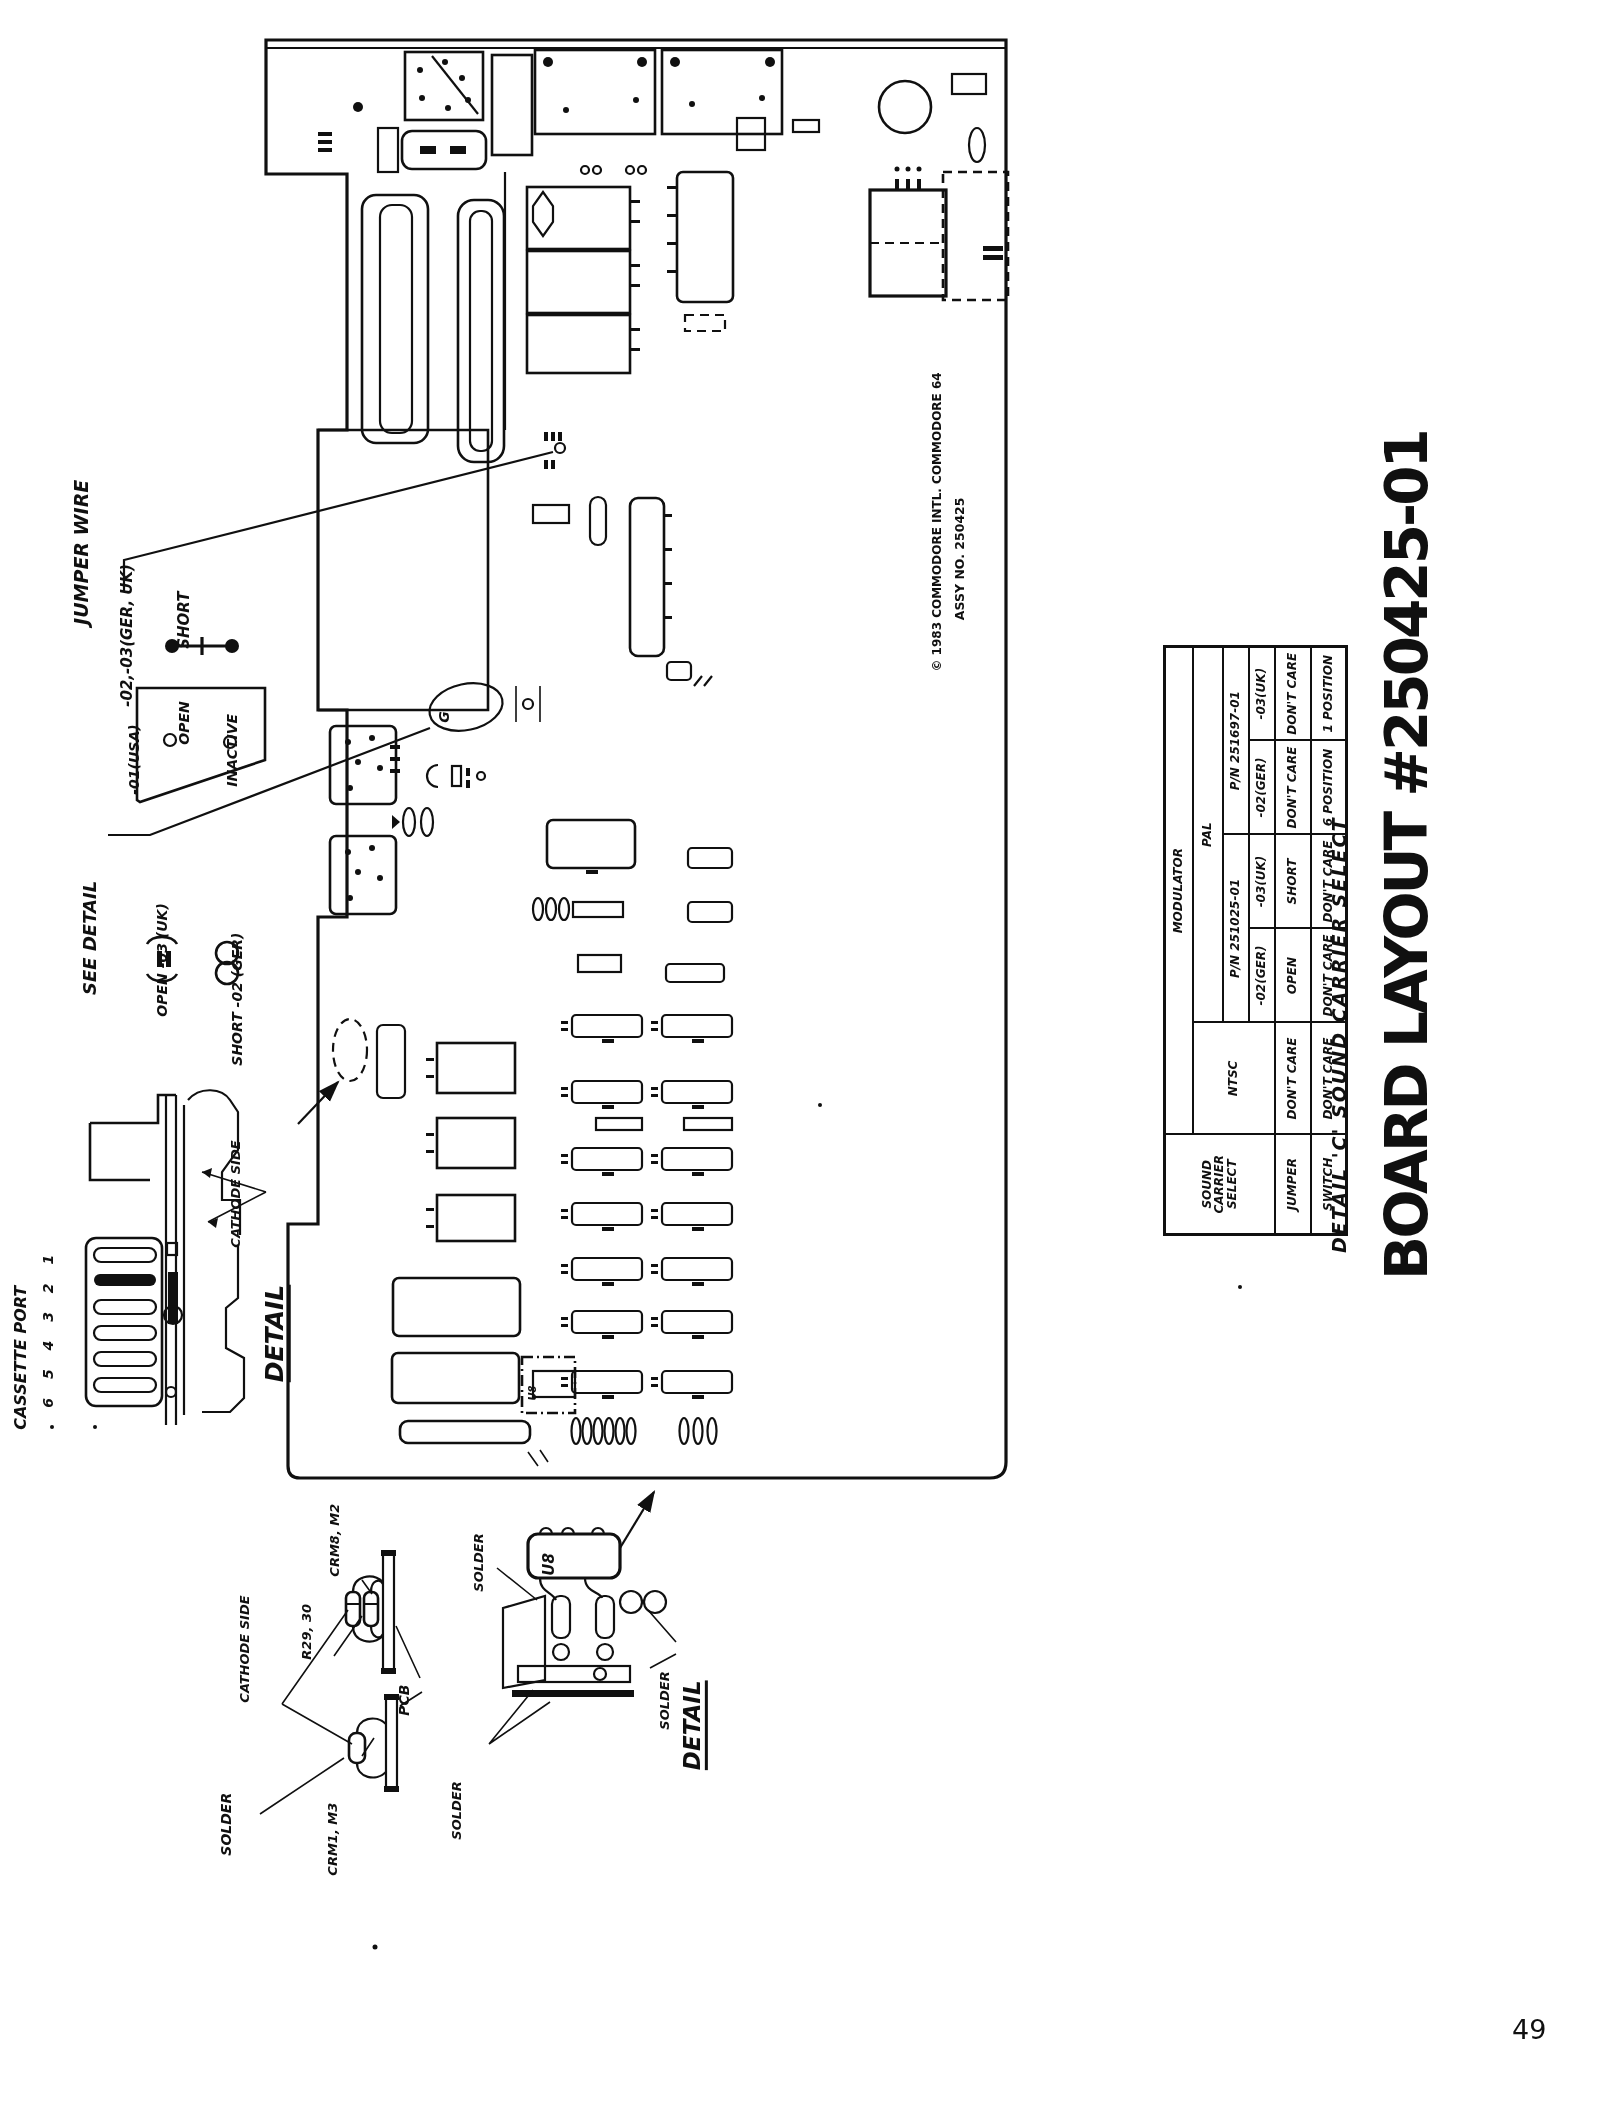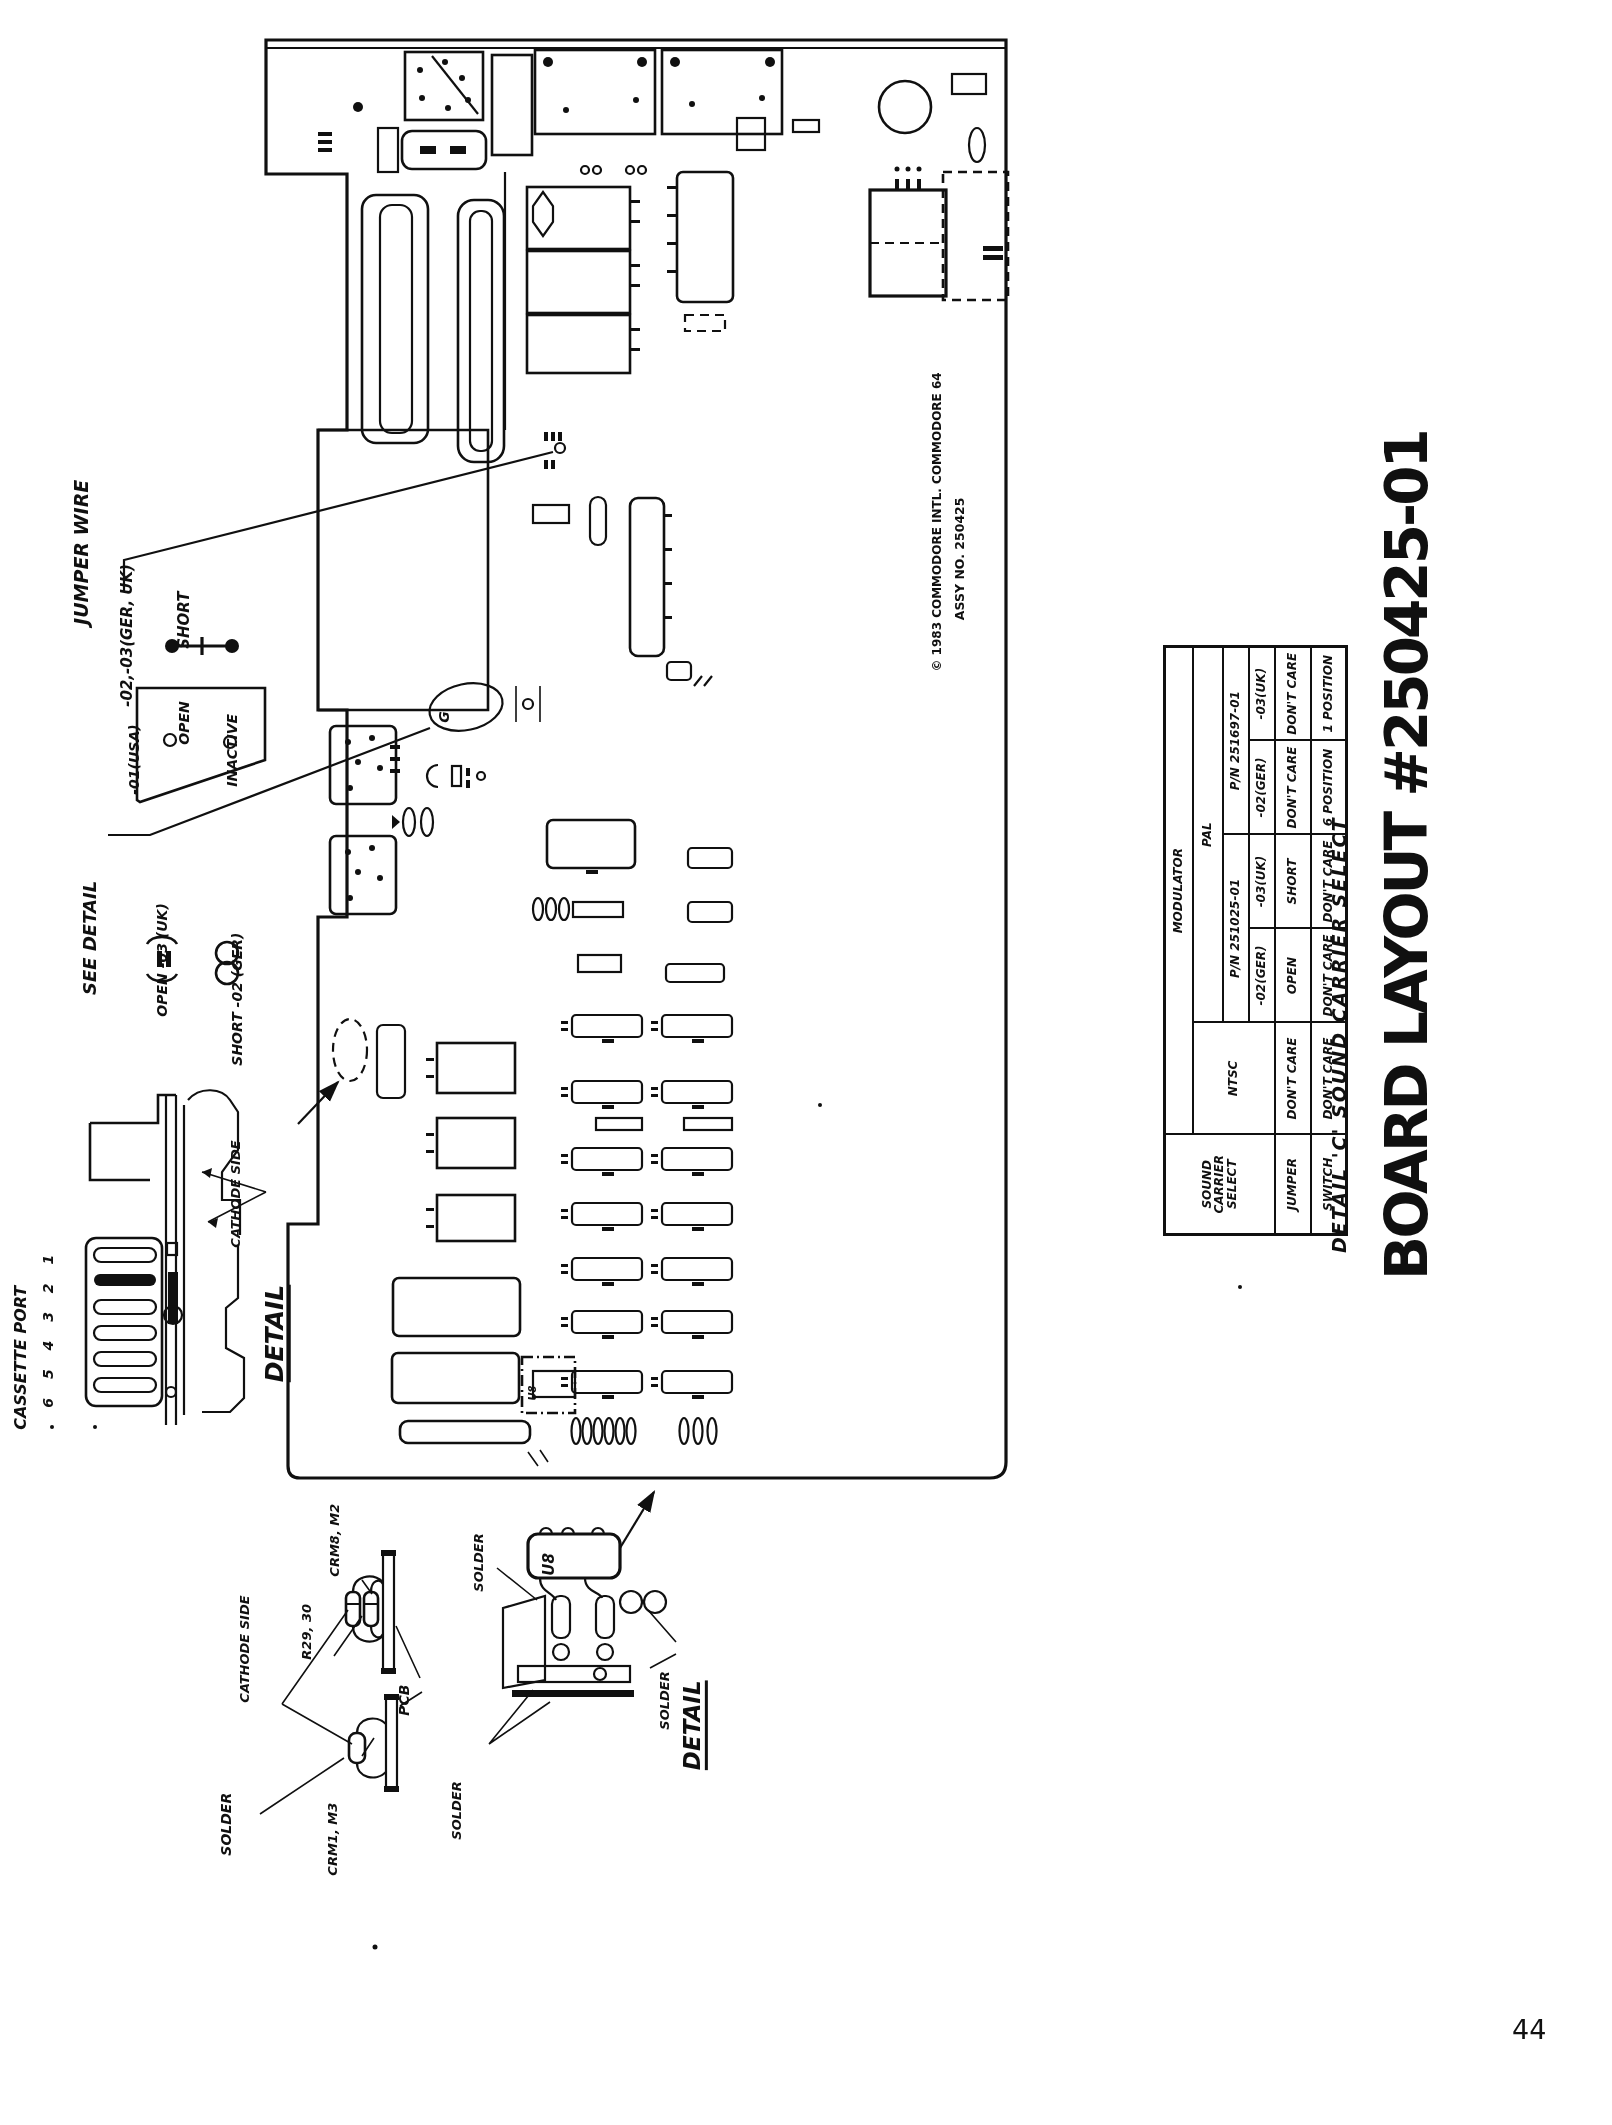--- a/index.html
+++ b/index.html
@@ -465,15 +465,15 @@
 </div>
 
 <div class="vl hand" style="left:1350px;top:818px;height:435px;width:26px;">
       <span style="font-size:19px;letter-spacing:2px;">DETAIL 'C' SOUND CARRIER SELECT</span>
     </div>
 
 <div class="vl title-label" style="left:1438px;top:432px;height:848px;width:130px;">
       <span style="font-size:58px;">BOARD LAYOUT #250425-01</span>
     </div>
 
-<div class="pgnum">44</div>
+<div class="pgnum">49</div>
 
 </div>
 
 </body></html>

